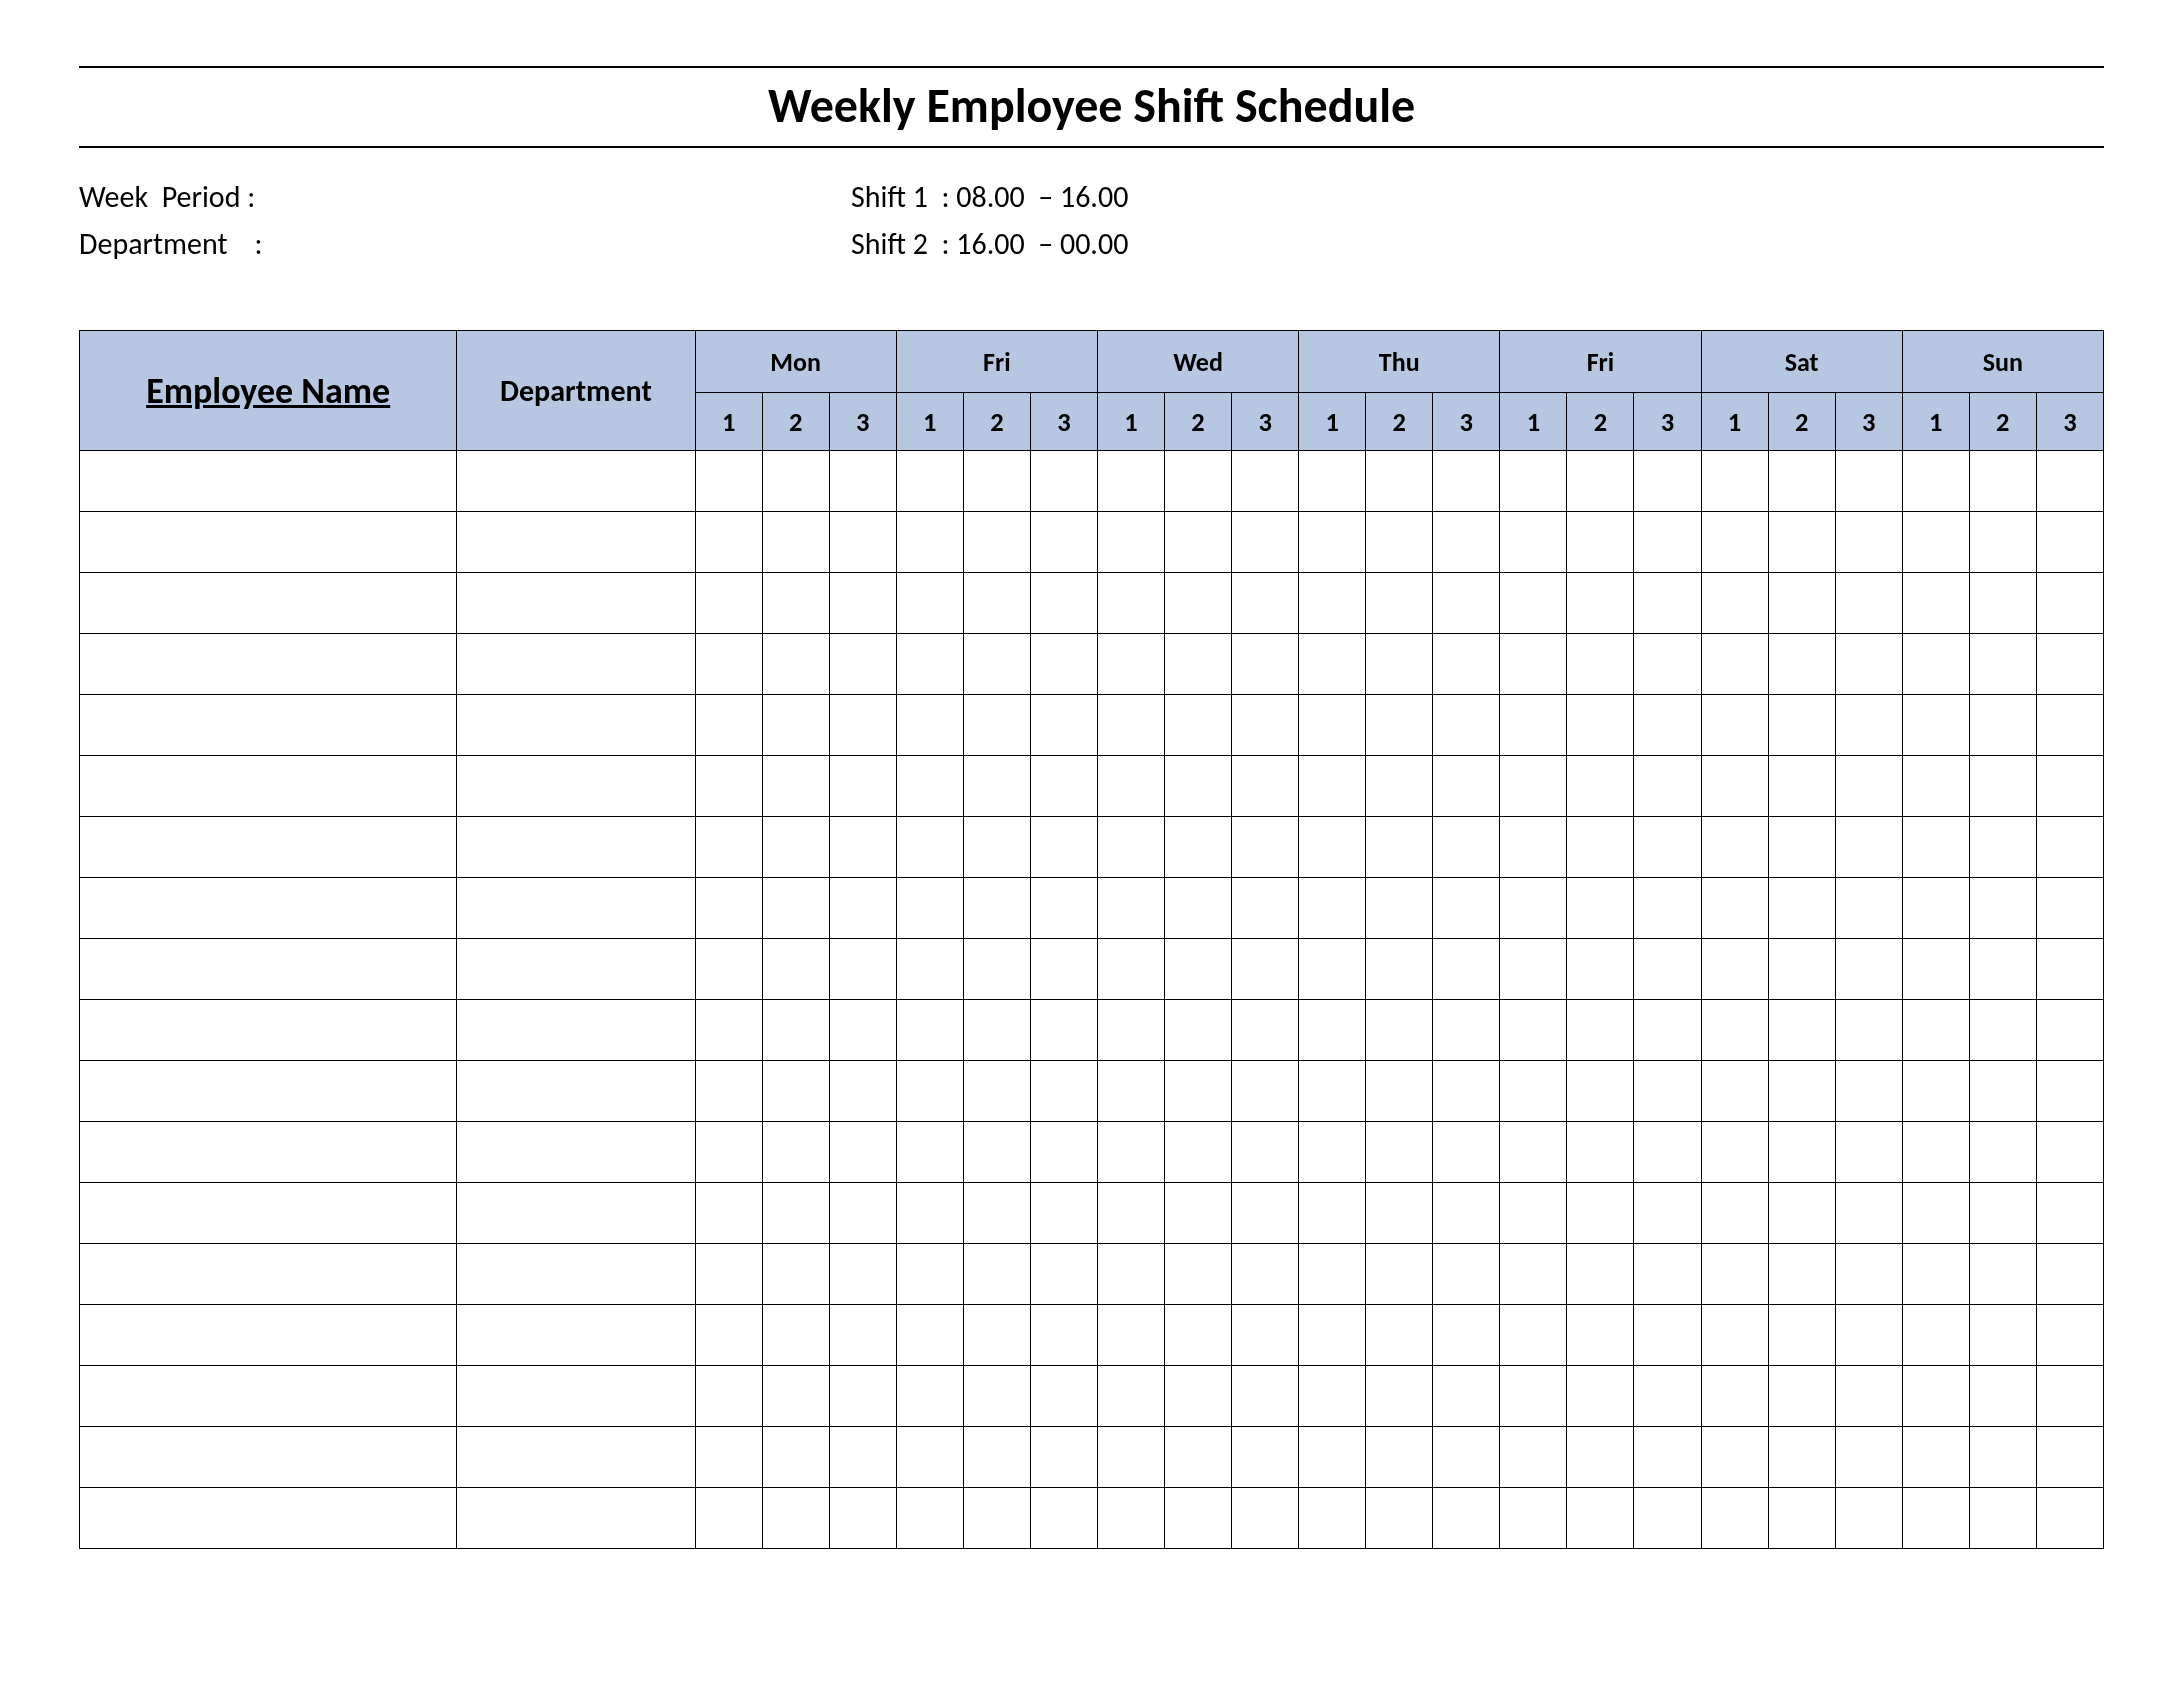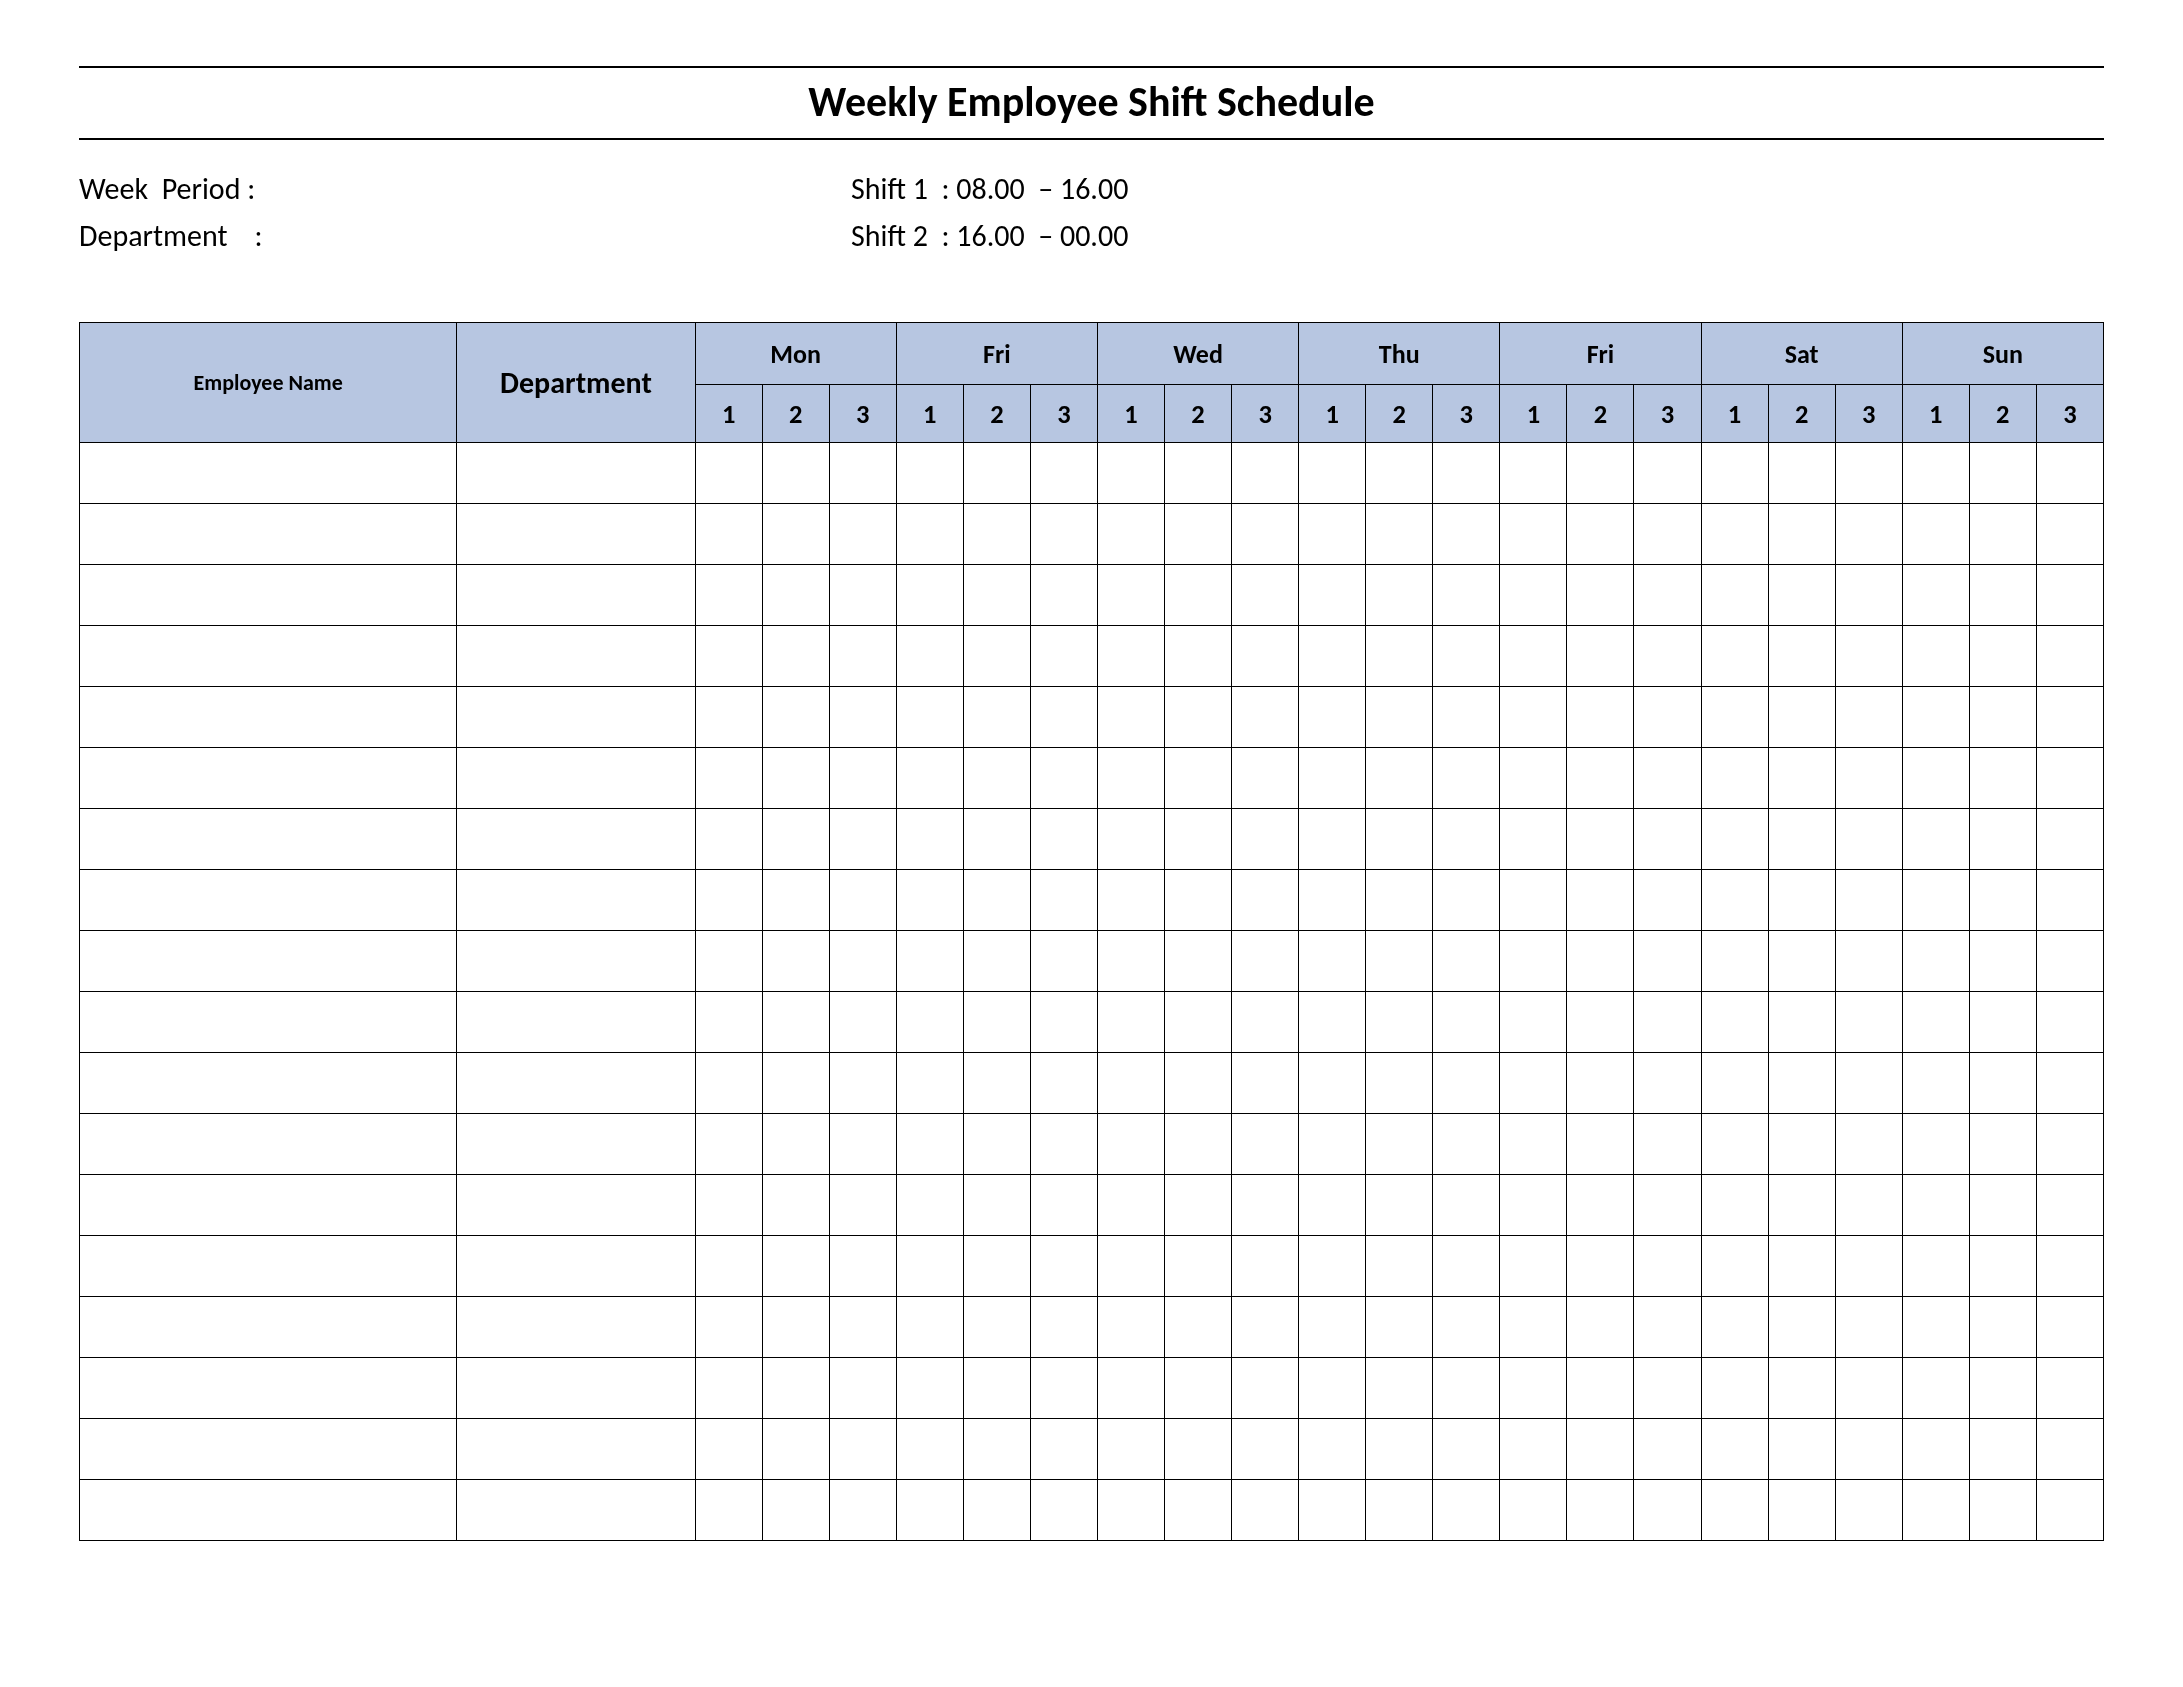--- a/index.html
+++ b/index.html
@@ -14,21 +14,21 @@
     padding: 66px 79px;
   }
   .title-wrap {
     border-top: 2.6px solid #000;
     border-bottom: 2.6px solid #000;
     text-align: center;
     padding: 8px 0 10.6px 0;
     margin-bottom: 26.5px;
   }
   .title {
-    font-size: 42px;
+    font-size: 48px;
     font-weight: bold;
   }
   .meta {
     display: flex;
     font-size: 30px;
     margin-bottom: 63px;
     line-height: 1.55;
   }
   .meta-left {
     width: 748px;
@@ -47,21 +47,21 @@
     border: 1.3px solid #000;
     text-align: center;
     vertical-align: middle;
     font-size: 28px;
   }
   th {
     background: #b7c6e1;
     font-weight: bold;
     padding: 6.6px 2.6px;
   }
-  th.emp { width: 377px; font-size: 22px; height: 106px; }
+  th.emp { width: 377px; font-size: 36px; height: 106px; text-decoration: underline; }
   th.asg { width: 238px; font-size: 30px; }
   th.day { font-size: 26px; }
   th.sub { font-size: 26.5px; height: 44px; }
   td { height: 58px; }
   col.emp { width: 377px; }
   col.asg { width: 238px; }
   col.shift { width: 67px; }
 </style>
 </head>
 <body>

